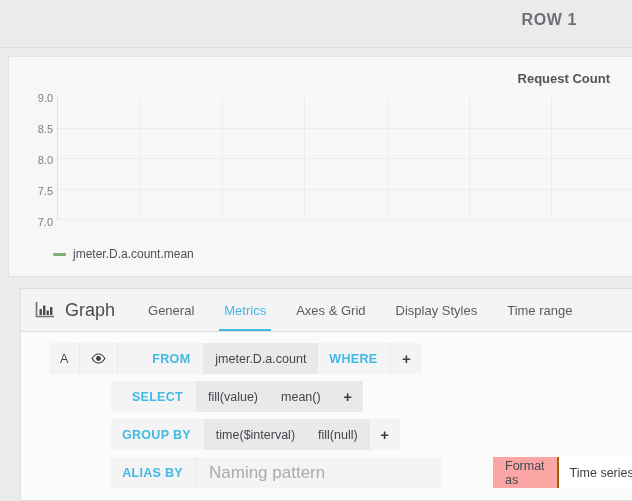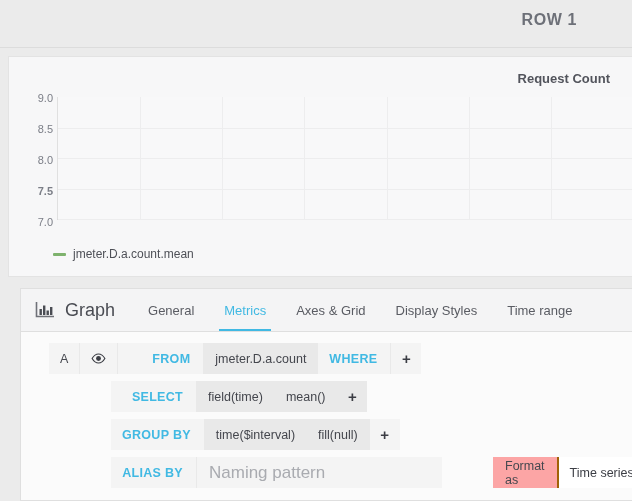--- a/index.html
+++ b/index.html
@@ -178,21 +178,21 @@
     <div class="row-title">ROW 1</div>
     <div class="row-divider"></div>
   </div>
 
   <div class="graph-panel">
     <div class="graph-title">Request Count</div>
 
     <div class="plot-wrap">
       <div class="y-axis" id="y-axis">
           <div class="y-tick" style="top: calc(100% + 1px);">7.0</div>
-          <div class="y-tick" style="top: calc(75% + 1px); font-weight: bold;">7.5</div>
+          <div class="y-tick" style="top: calc(75% + 1px);">7.5</div>
           <div class="y-tick" style="top: calc(50% + 1px);">8.0</div>
           <div class="y-tick" style="top: calc(25% + 1px);">8.5</div>
           <div class="y-tick" style="top: calc(0% + 1px);">9.0</div>
         </div>
       <div class="plot-area" id="plot-area">
           <div class="gridline-h" style="top: 100%;"></div>
           <div class="gridline-h" style="top: 75%;"></div>
           <div class="gridline-h" style="top: 50%;"></div>
           <div class="gridline-h" style="top: 25%;"></div>
           <div class="gridline-v" style="left: 14.2857%;"></div>
@@ -249,21 +249,21 @@
         <div class="qcell key">FROM</div>
         <div class="qcell value">jmeter.D.a.count</div>
         <div class="qcell key" style="min-width:0;">WHERE</div>
         <div class="qcell plus">+</div>
       </div>
 
       <div class="qrow">
         <div class="qcell indent"></div>
         <div class="qcell indent" style="min-width:32px;"></div>
         <div class="qcell key">SELECT</div>
-        <div class="qcell value">field(time)</div>
+        <div class="qcell value">fill(value)</div>
         <div class="qcell value">mean()</div>
         <div class="qcell plus" style="background:#e9e9e9;">+</div>
       </div>
 
       <div class="qrow">
         <div class="qcell indent"></div>
         <div class="qcell indent" style="min-width:32px;"></div>
         <div class="qcell key">GROUP BY</div>
         <div class="qcell value">time($interval)</div>
         <div class="qcell value">fill(null)</div>

